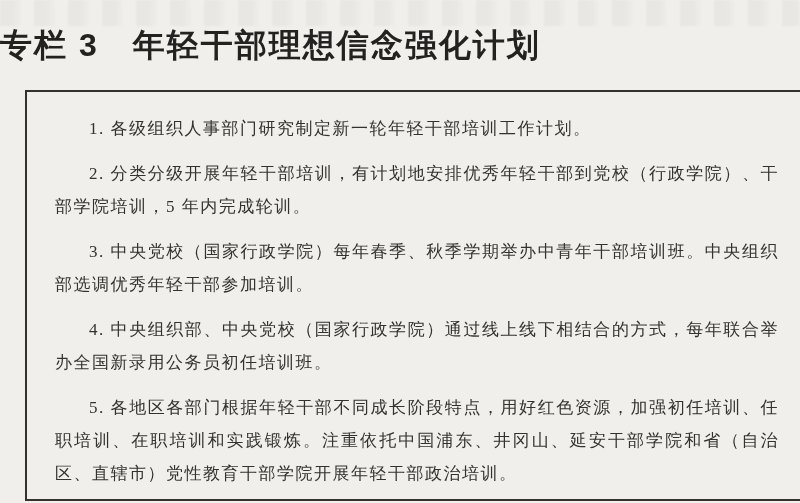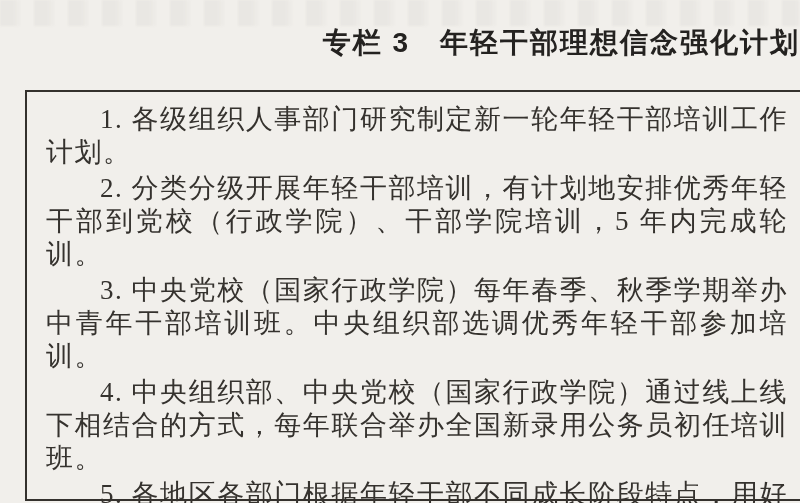--- a/index.html
+++ b/index.html
@@ -27,41 +27,41 @@
       rgba(120,118,112,0.06) 14px,
       rgba(241,239,235,0) 22px,
       rgba(241,239,235,0) 34px
     );
     filter: blur(1px);
     pointer-events: none;
   }
   .doc-title {
     margin: 0;
     padding-top: 24px;
-    text-align: right;
-    font-size: 28px;
+    text-align: left;
+    font-size: 32px;
     font-weight: bold;
     letter-spacing: 2px;
     color: #242220;
     font-family: "Liberation Sans", "DejaVu Sans", sans-serif;
   }
   .content-box {
     position: absolute;
     left: 25px;
     top: 90px;
     width: 748px;
     height: 389px;
     border: 2px solid #34312d;
     background: transparent;
     box-sizing: content-box;
     padding: 8px 18px 10px 16px;
   }
   .plan-item {
-    margin: 3px;
-    font-size: 27px;
+    margin: 12px;
+    font-size: 17px;
     line-height: 33px;
     letter-spacing: 1.5px;
     color: #35322e;
     text-align: justify;
     text-indent: 2em;
   }
 </style>
 </head>
 <body>
 

